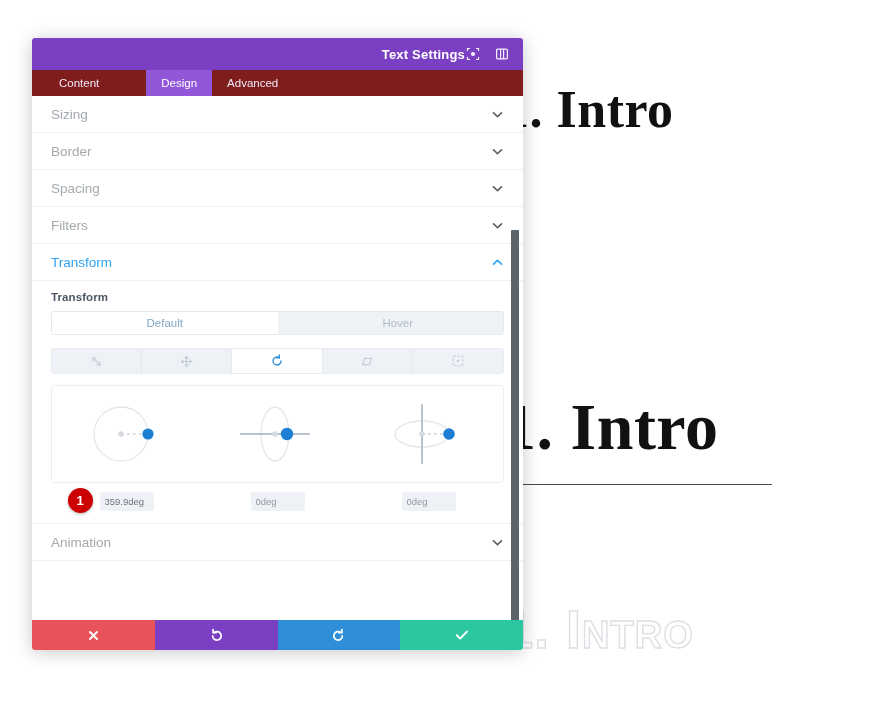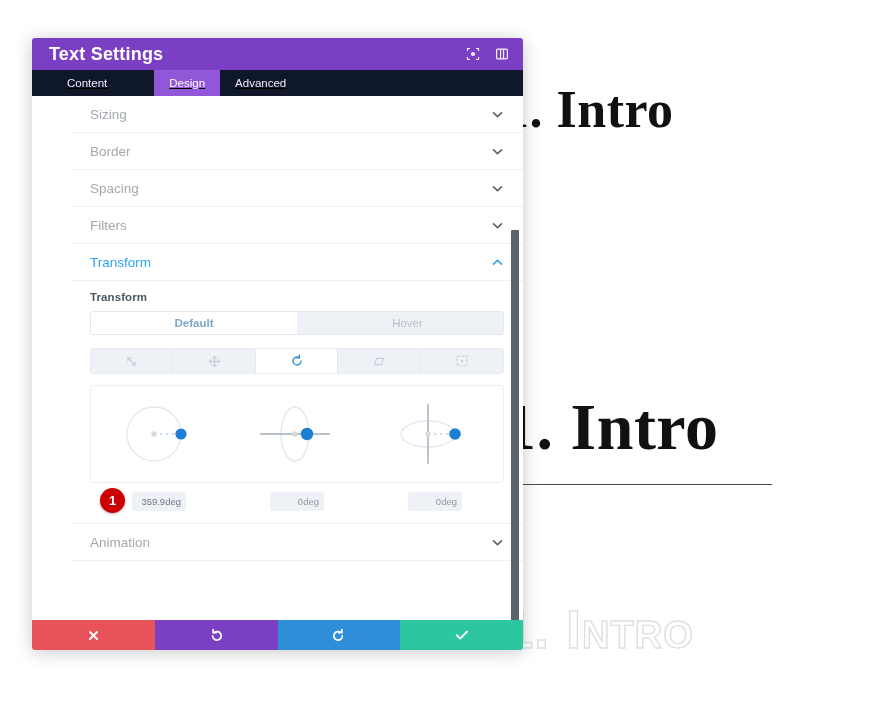--- a/index.html
+++ b/index.html
@@ -90,24 +90,25 @@
     height: 32px;
     background: #7b3fc4;
     display: flex;
     align-items: center;
     padding: 0 14px 0 17px;
     flex: 0 0 auto;
   }
 
   .modal-title {
     color: #ffffff;
-    font-size: 18px;
+    font-size: 13px;
     font-weight: 700;
     letter-spacing: 0.2px;
     flex: 1 1 auto;
+    text-align: right;
   }
 
   .header-actions {
     display: flex;
     align-items: center;
     gap: 14px;
   }
 
   .hdr-icon {
     width: 15px;
@@ -117,26 +118,25 @@
     justify-content: center;
     color: #ffffff;
     opacity: 0.95;
     cursor: pointer;
   }
 
   .hdr-icon svg { display: block; }
 
   .modal-tabs {
     height: 26px;
-    background: #0f172a;
+    background: #7f1d1d;
     display: flex;
     align-items: stretch;
     flex: 0 0 auto;
-    padding-left: 20px;
-    text-decoration: underline;
+    padding-left: 12px;
   }
 
   .modal-tab {
     display: flex;
     align-items: center;
     padding: 0 15px;
     font-size: 11.5px;
     color: #f2e9fb;
     cursor: pointer;
     background: transparent;
@@ -152,21 +152,20 @@
     flex: 1 1 auto;
     position: relative;
     background: #ffffff;
     overflow: hidden;
   }
 
   .scroll-area {
     position: absolute;
     inset: 0;
     overflow: hidden;
-    margin-left: 39px;
   }
 
   
   .acc-row {
     height: 37px;
     border-bottom: 1px solid #eef0f2;
     display: flex;
     align-items: center;
     padding: 0 20px 0 19px;
     cursor: pointer;
@@ -225,21 +224,21 @@
     display: flex;
     align-items: center;
     justify-content: center;
     font-size: 11.5px;
     cursor: pointer;
   }
 
   .state-btn.on {
     background: #ffffff;
     color: #7fa7c4;
-    font-weight: 700;
+    font-weight: 400;
   }
 
   .state-btn.off {
     background: #eef2f6;
     color: #b4bec7;
     padding-left: 15px;
   }
 
   .type-tabs {
     display: flex;
@@ -309,21 +308,21 @@
   .value-input {
     width: 54px;
     height: 19px;
     background: #eef2f6;
     border: none;
     border-radius: 2px;
     font-size: 9.5px;
     color: #8d98a3;
     padding: 0 5px;
     font-family: "Liberation Sans", sans-serif;
-    text-align: right;
+    text-align: left;
     line-height: 19px;
     overflow: hidden;
     white-space: nowrap;
     cursor: text;
   }
 
   .value-input.filled { color: #6b7680; }
 
   .badge {
     position: absolute;

